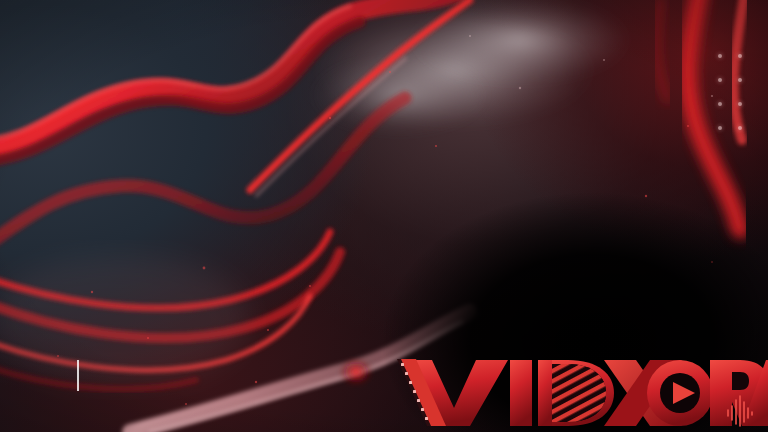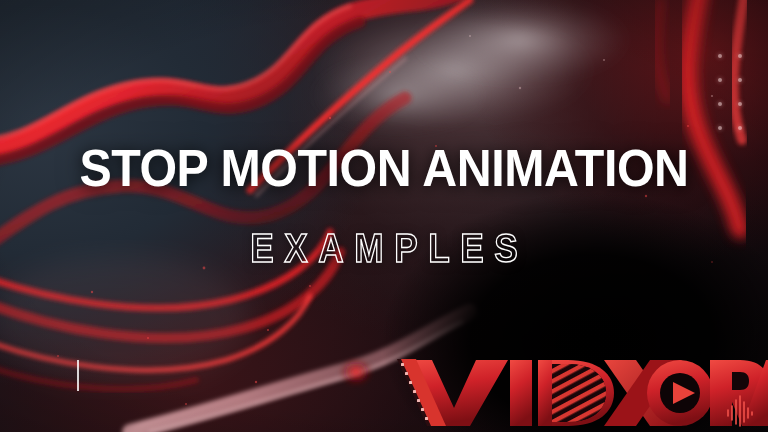--- a/index.html
+++ b/index.html
@@ -159,26 +159,20 @@
     <span></span>
     <span></span>
     <span></span>
     <span></span>
     <span></span>
     <span></span>
   </div>
 
   <div class="accent-bar"></div>
 
-  <div class="title-wrap">
-    <div class="title">STOP MOTION ANIMATION</div>
-  </div>
-  <div class="subtitle-wrap">
-    <div class="subtitle">EXAMPLES</div>
-  </div>
 
   <div class="logo">
     <svg viewBox="0 0 376 78" width="376" height="78">
       <defs>
         <linearGradient id="lg" x1="0" y1="0" x2="0.25" y2="1">
           <stop offset="0%" stop-color="#f04a42"></stop>
           <stop offset="45%" stop-color="#cf2229"></stop>
           <stop offset="100%" stop-color="#7e0f14"></stop>
         </linearGradient>
         <linearGradient id="lg2" x1="0" y1="0" x2="1" y2="1">

